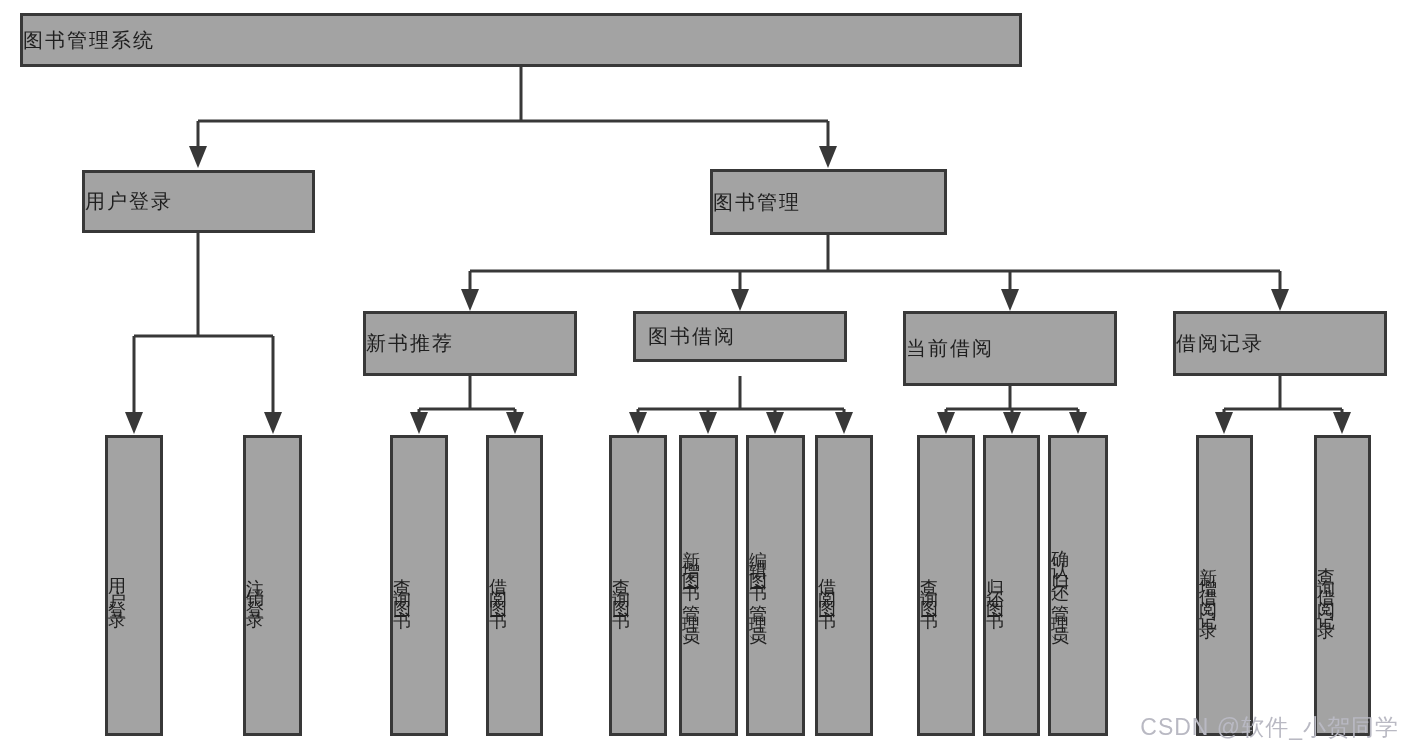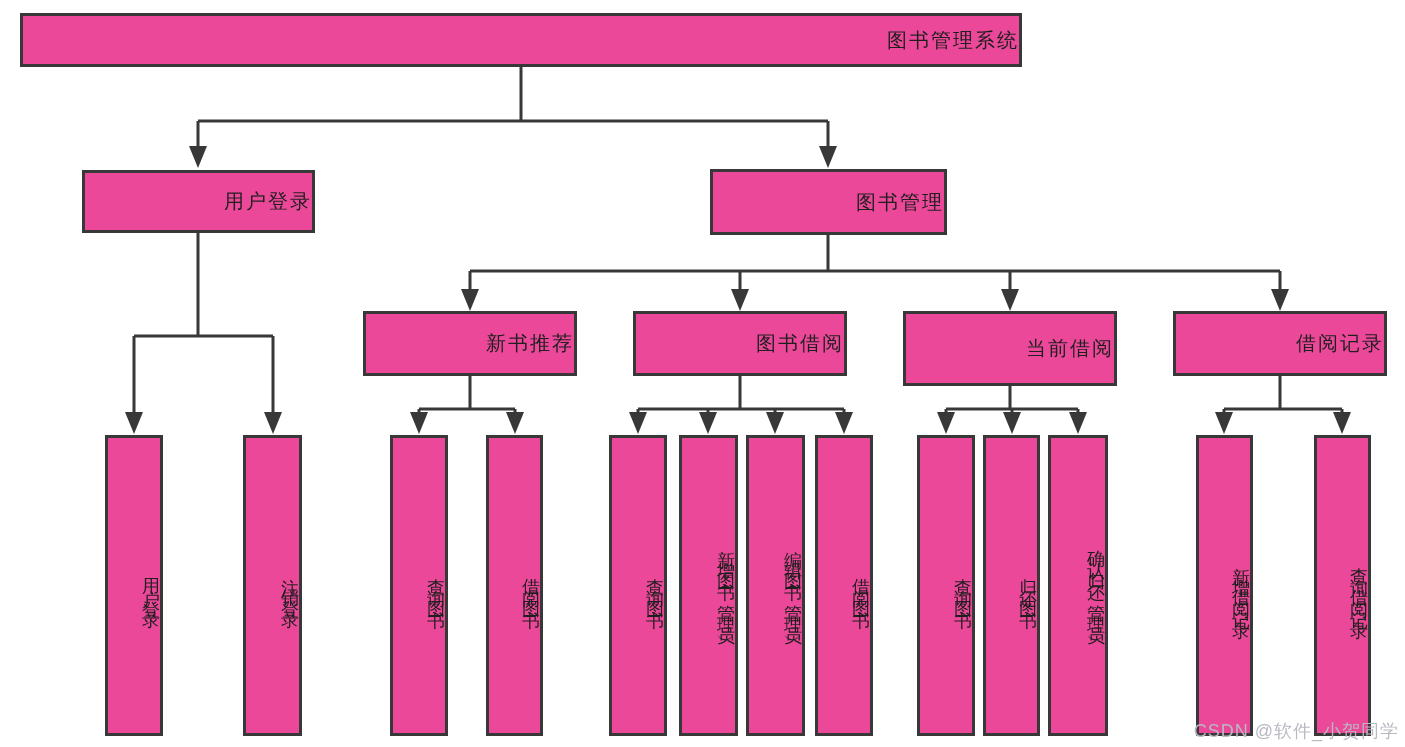--- a/index.html
+++ b/index.html
@@ -18,24 +18,24 @@
   .connectors {
     position: absolute;
     left: 0;
     top: 0;
     pointer-events: none;
   }
   .node {
     position: absolute;
     box-sizing: border-box;
     border: 3px solid #383838;
-    background: #ec4899;
+    background: #a3a3a3;
     display: flex;
     align-items: center;
-    justify-content: flex-end;
+    justify-content: flex-start;
     color: #1f1f1f;
   }
   .hbox .label {
     font-size: 20px;
     letter-spacing: 2px;
     white-space: nowrap;
   }
   .leaf {
     top: 435px;
     height: 301px;
@@ -46,42 +46,42 @@
     font-size: 18px;
     letter-spacing: 11px;
     line-height: 1;
     white-space: nowrap;
   }
   
   .root-box       { left: 20px;   top: 13px;  width: 1002px; height: 54px; }
   .user-login-box { left: 82px;   top: 170px; width: 233px;  height: 63px; }
   .book-mgmt-box  { left: 710px;  top: 169px; width: 237px;  height: 66px; }
   .new-book-box   { left: 363px;  top: 311px; width: 214px;  height: 65px; font-family: Liberation Mono, monospace; }
-  .borrow-box     { left: 633px;  top: 311px; width: 214px;  height: 65px; }
+  .borrow-box     { left: 633px;  top: 311px; width: 214px;  height: 51px; padding-left: 12px; }
   .current-box    { left: 903px;  top: 311px; width: 214px;  height: 75px; }
   .record-box     { left: 1173px; top: 311px; width: 214px;  height: 65px; }
   
   .leaf-u1 { left: 105px;  width: 58px; }
   .leaf-u2 { left: 243px;  width: 59px; }
   .leaf-a1 { left: 390px;  width: 58px; }
   .leaf-a2 { left: 486px;  width: 57px; }
   .leaf-b1 { left: 609px;  width: 58px; }
   .leaf-b2 { left: 679px;  width: 59px; }
   .leaf-b3 { left: 746px;  width: 59px; }
   .leaf-b4 { left: 815px;  width: 58px; }
   .leaf-c1 { left: 917px;  width: 58px; }
   .leaf-c2 { left: 983px;  width: 57px; }
   .leaf-c3 { left: 1048px; width: 60px; }
   .leaf-d1 { left: 1196px; width: 57px; }
   .leaf-d2 { left: 1314px; width: 57px; }
   .watermark {
     position: absolute;
     right: 6px;
     bottom: 4px;
-    font-size: 18px;
+    font-size: 23px;
     color: #b9b9c3;
     letter-spacing: 1px;
     white-space: nowrap;
   }
 </style>
 </head>
 <body>
 
 <div class="stage">
 

